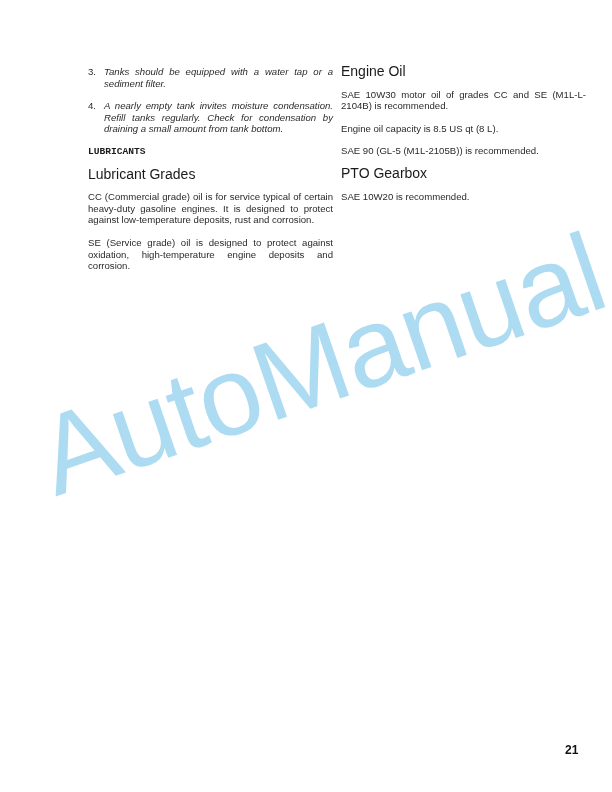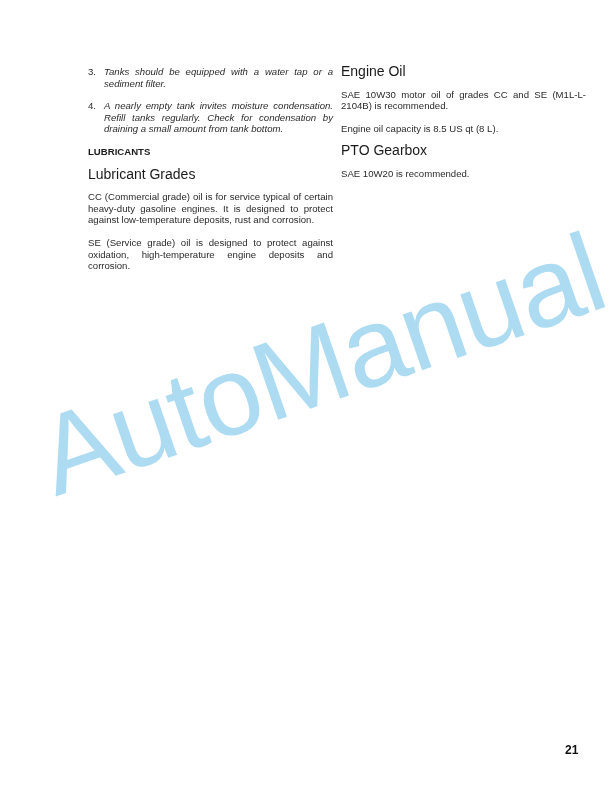--- a/index.html
+++ b/index.html
@@ -4,21 +4,21 @@
   <style>
     html, body { margin: 0; padding: 0; background: #ffffff; }
     body { width: 612px; height: 792px; position: relative; overflow: hidden;
            font-family: "Liberation Sans", sans-serif; color: #2a2a2a; }
     .col { position: absolute; top: 66px; width: 245px; font-size: 9.6px; line-height: 11.6px; }
     .col.left { left: 88px; }
     .col.right { left: 341px; }
     .numitem { display: flex; margin-bottom: 11px; }
     .numitem .num { width: 16px; flex: 0 0 16px; }
     .numitem .txt { flex: 1; text-align: justify; font-style: italic; }
-    .h1 { font-weight: bold; font-size: 9.6px; margin: 0 0 11px 0; color: #1a1a1a; }
+    .h1 { font-weight: bold; font-size: 9.6px; margin: 0 0 11px 0; color: #1a1a1a; font-family: Liberation Mono, monospace; }
     .h2 { font-weight: normal; font-size: 14px; margin: 0 0 11px 0; color: #1a1a1a; }
     .p { text-align: justify; margin: 0 0 11px 0; }
     .watermark { position: absolute; left: 60px; top: 250px; font-family: "Liberation Sans", sans-serif;
                  font-size: 112px; color: #a9daf2; transform: rotate(-19deg); transform-origin: left bottom;
                  white-space: nowrap; opacity: 0.95; letter-spacing: -1px; top: 392px; left: 64px; }
     .pagenum { position: absolute; left: 565px; top: 743px; font-weight: bold; font-size: 12px; color: #111; }
   </style>
 </head>
 <body>
 
@@ -34,19 +34,20 @@
   <div class="h1">LUBRICANTS</div>
   <div class="h2">Lubricant Grades</div>
   <p class="p">CC (Commercial grade) oil is for service typical of certain heavy-duty gasoline engines. It is designed to protect against low-temperature deposits, rust and corrosion.</p>
   <p class="p">SE (Service grade) oil is designed to protect against oxidation, high-temperature engine deposits and corrosion.</p>
 </div>
 
 <div class="col right">
   <div class="h2">Engine Oil</div>
   <p class="p">SAE 10W30 motor oil of grades CC and SE (M1L-L-2104B) is recommended.</p>
   <p class="p">Engine oil capacity is 8.5 US qt (8 L).</p>
+  <p class="p">SAE 90 (GL-5 (M1L-2105B)) is recommended.</p>
   <div class="h2">PTO Gearbox</div>
   <p class="p">SAE 10W20 is recommended.</p>
 </div>
 
 <div class="watermark">AutoManual</div>
 
 <div class="pagenum">21</div>
 
 </body></html>

